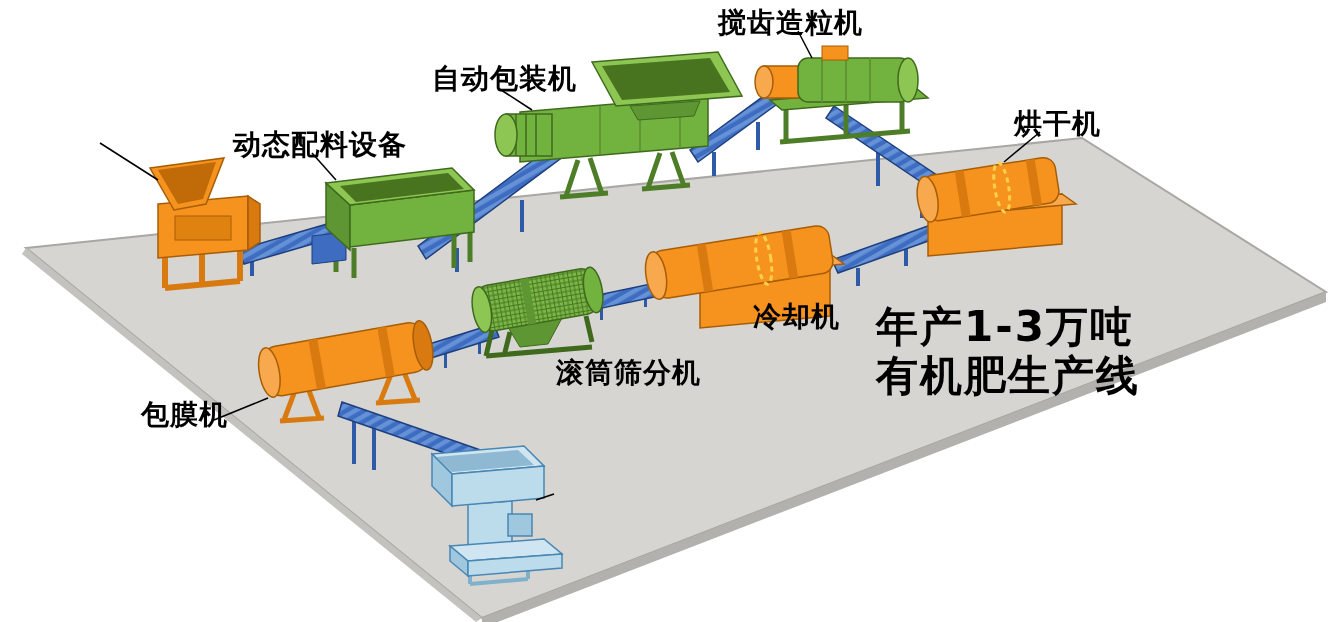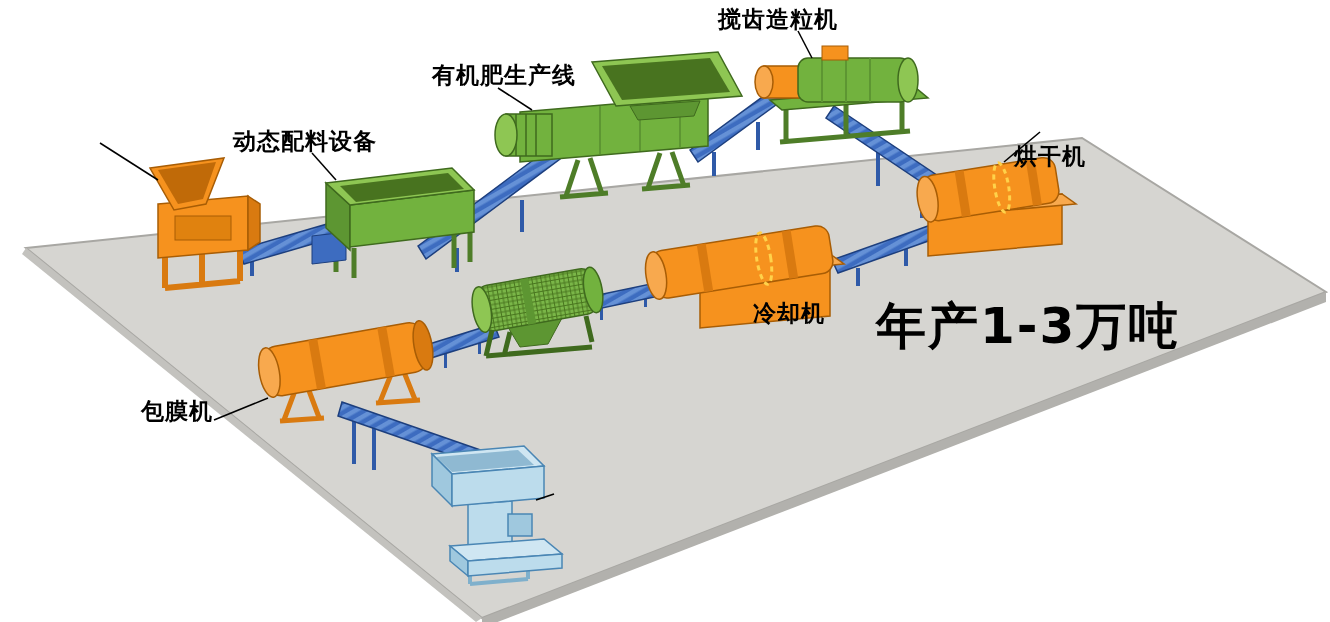--- a/index.html
+++ b/index.html
@@ -4,35 +4,35 @@
 <style>
   * { margin:0; padding:0; box-sizing:border-box; }
   html,body { background:#ffffff; }
   body { font-family:"DejaVu Sans","Liberation Sans",sans-serif; }
   .stage {
     position:relative; width:1330px; height:622px;
     background:var(--background,#ffffff); overflow:hidden;
   }
   .stage svg { position:absolute; left:0; top:0; }
   .lbl {
-    position:absolute; font-weight:700; font-size:23px;
+    position:absolute; font-weight:700; font-size:28px;
     color:var(--text,#000); white-space:nowrap; letter-spacing:1px;
   }
   .lbl-crusher    { left:2px;    top:114px; }
   .lbl-batching   { left:233px;  top:126px; }
   .lbl-mixer      { left:432px;  top:60px;  }
   .lbl-granulator { left:718px;  top:4px;   }
-  .lbl-dryer      { left:1014px; top:105px;margin-top:36px; }
+  .lbl-dryer      { left:1014px; top:105px; }
   .lbl-cooler     { left:753px;  top:298px; }
   .lbl-screener   { left:556px;  top:354px; }
   .lbl-coater     { left:141px;  top:396px; }
   .lbl-packer     { left:557px;  top:479px; }
   .main-title {
     position:absolute; left:876px; top:302px;
-    font-weight:800; font-size:50px; line-height:49px;
+    font-weight:800; font-size:42px; line-height:49px;
     color:var(--text,#000); letter-spacing:2px; white-space:nowrap;
   }
 </style>
 </head>
 <body>
 
 <div class="stage">
 
   <svg width="1330" height="622" viewBox="0 0 1330 622">
     <defs>
@@ -198,23 +198,25 @@
       <line x1="312" y1="153" x2="336" y2="180"></line>
       <line x1="498" y1="88" x2="532" y2="110"></line>
       <line x1="798" y1="31" x2="812" y2="58"></line>
       <line x1="1040" y1="132" x2="1004" y2="162"></line>
       <line x1="214" y1="420" x2="268" y2="398"></line>
       <line x1="554" y1="494" x2="536" y2="500"></line>
     </g>
   </svg>
 
   <div class="lbl lbl-batching">动态配料设备</div>
-  <div class="lbl lbl-mixer">有机肥生产线</div>
+  <div class="lbl lbl-mixer">自动包装机</div>
   <div class="lbl lbl-granulator">搅齿造粒机</div>
   <div class="lbl lbl-dryer">烘干机</div>
   <div class="lbl lbl-cooler">冷却机</div>
+  <div class="lbl lbl-screener">滚筒筛分机</div>
   <div class="lbl lbl-coater">包膜机</div>
 
   <div class="main-title">
     <div>年产1-3万吨</div>
+    <div>有机肥生产线</div>
   </div>
 
 </div>
 
 </body></html>

